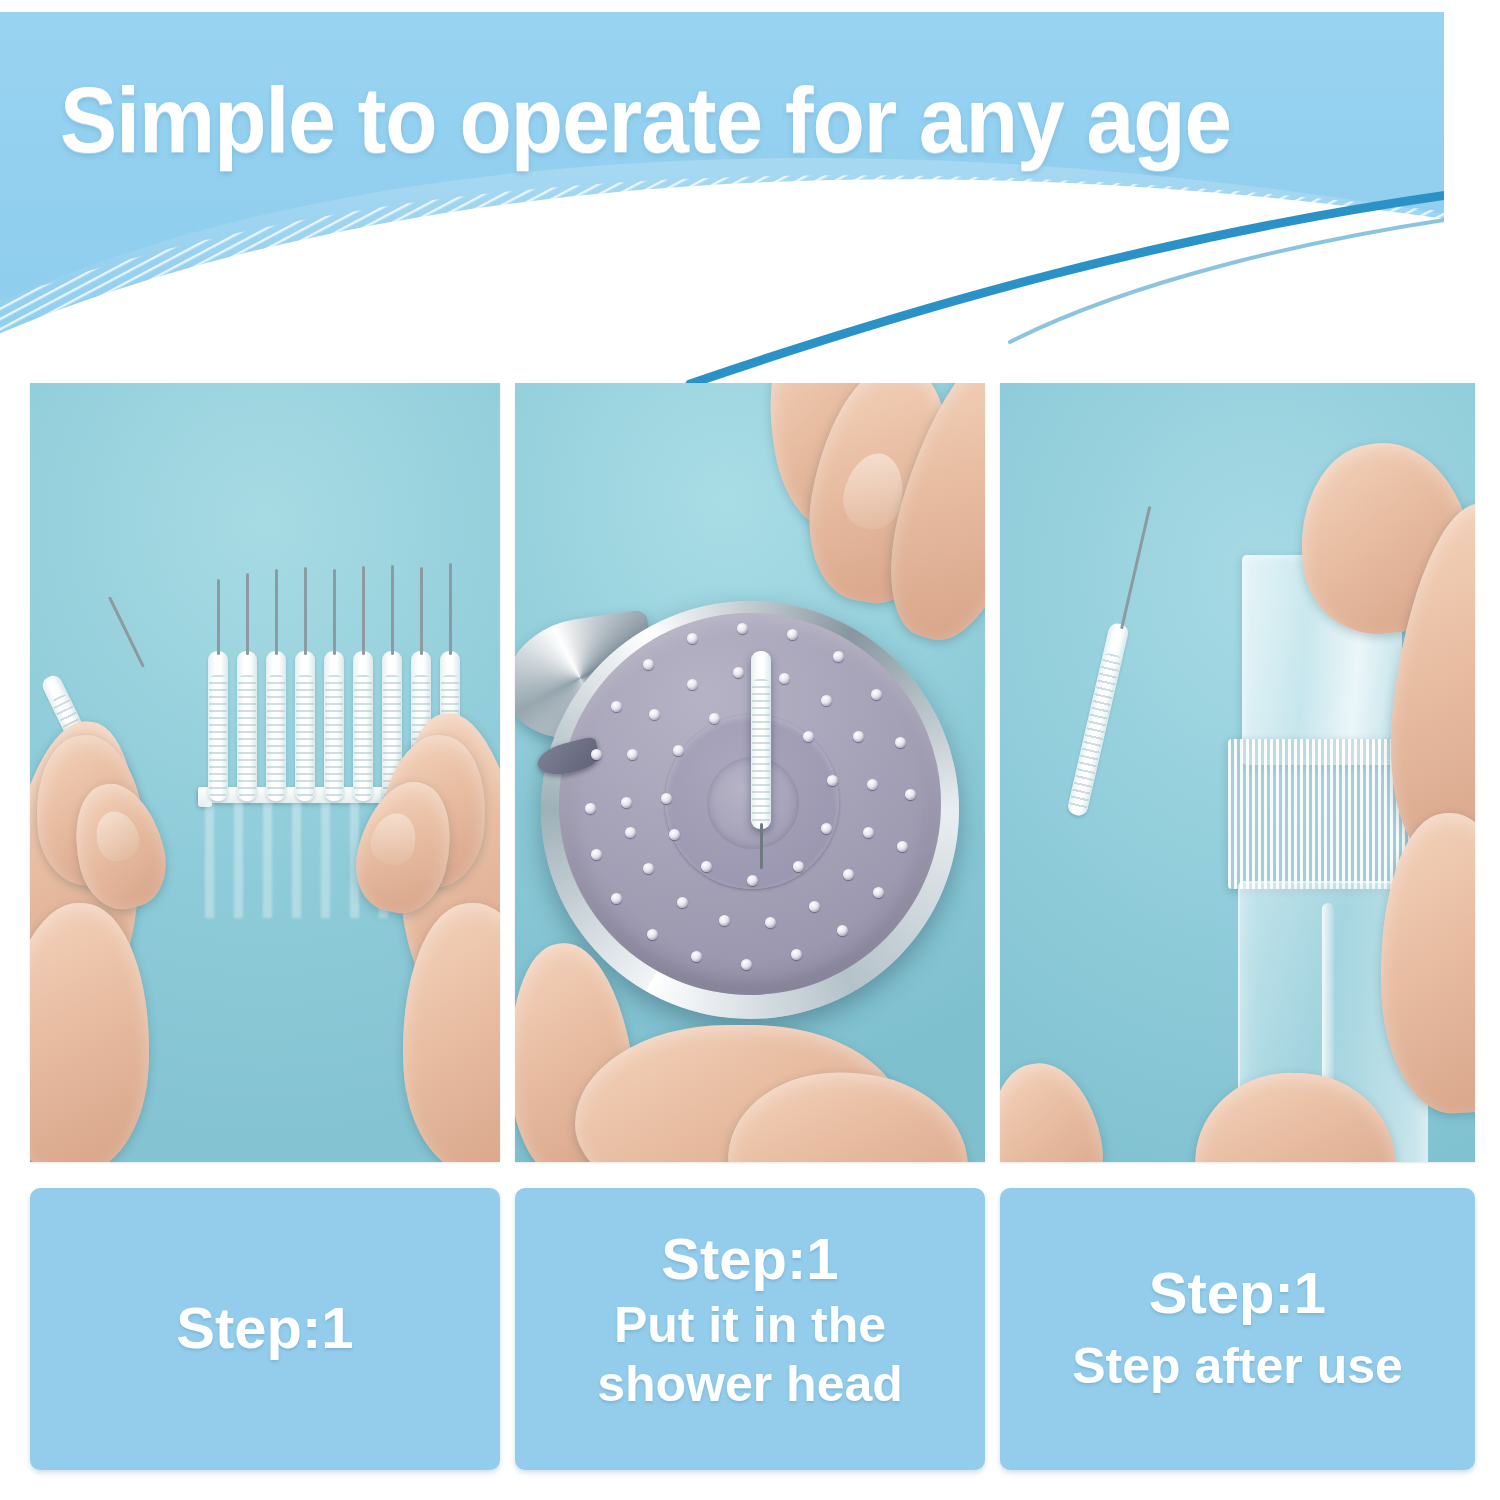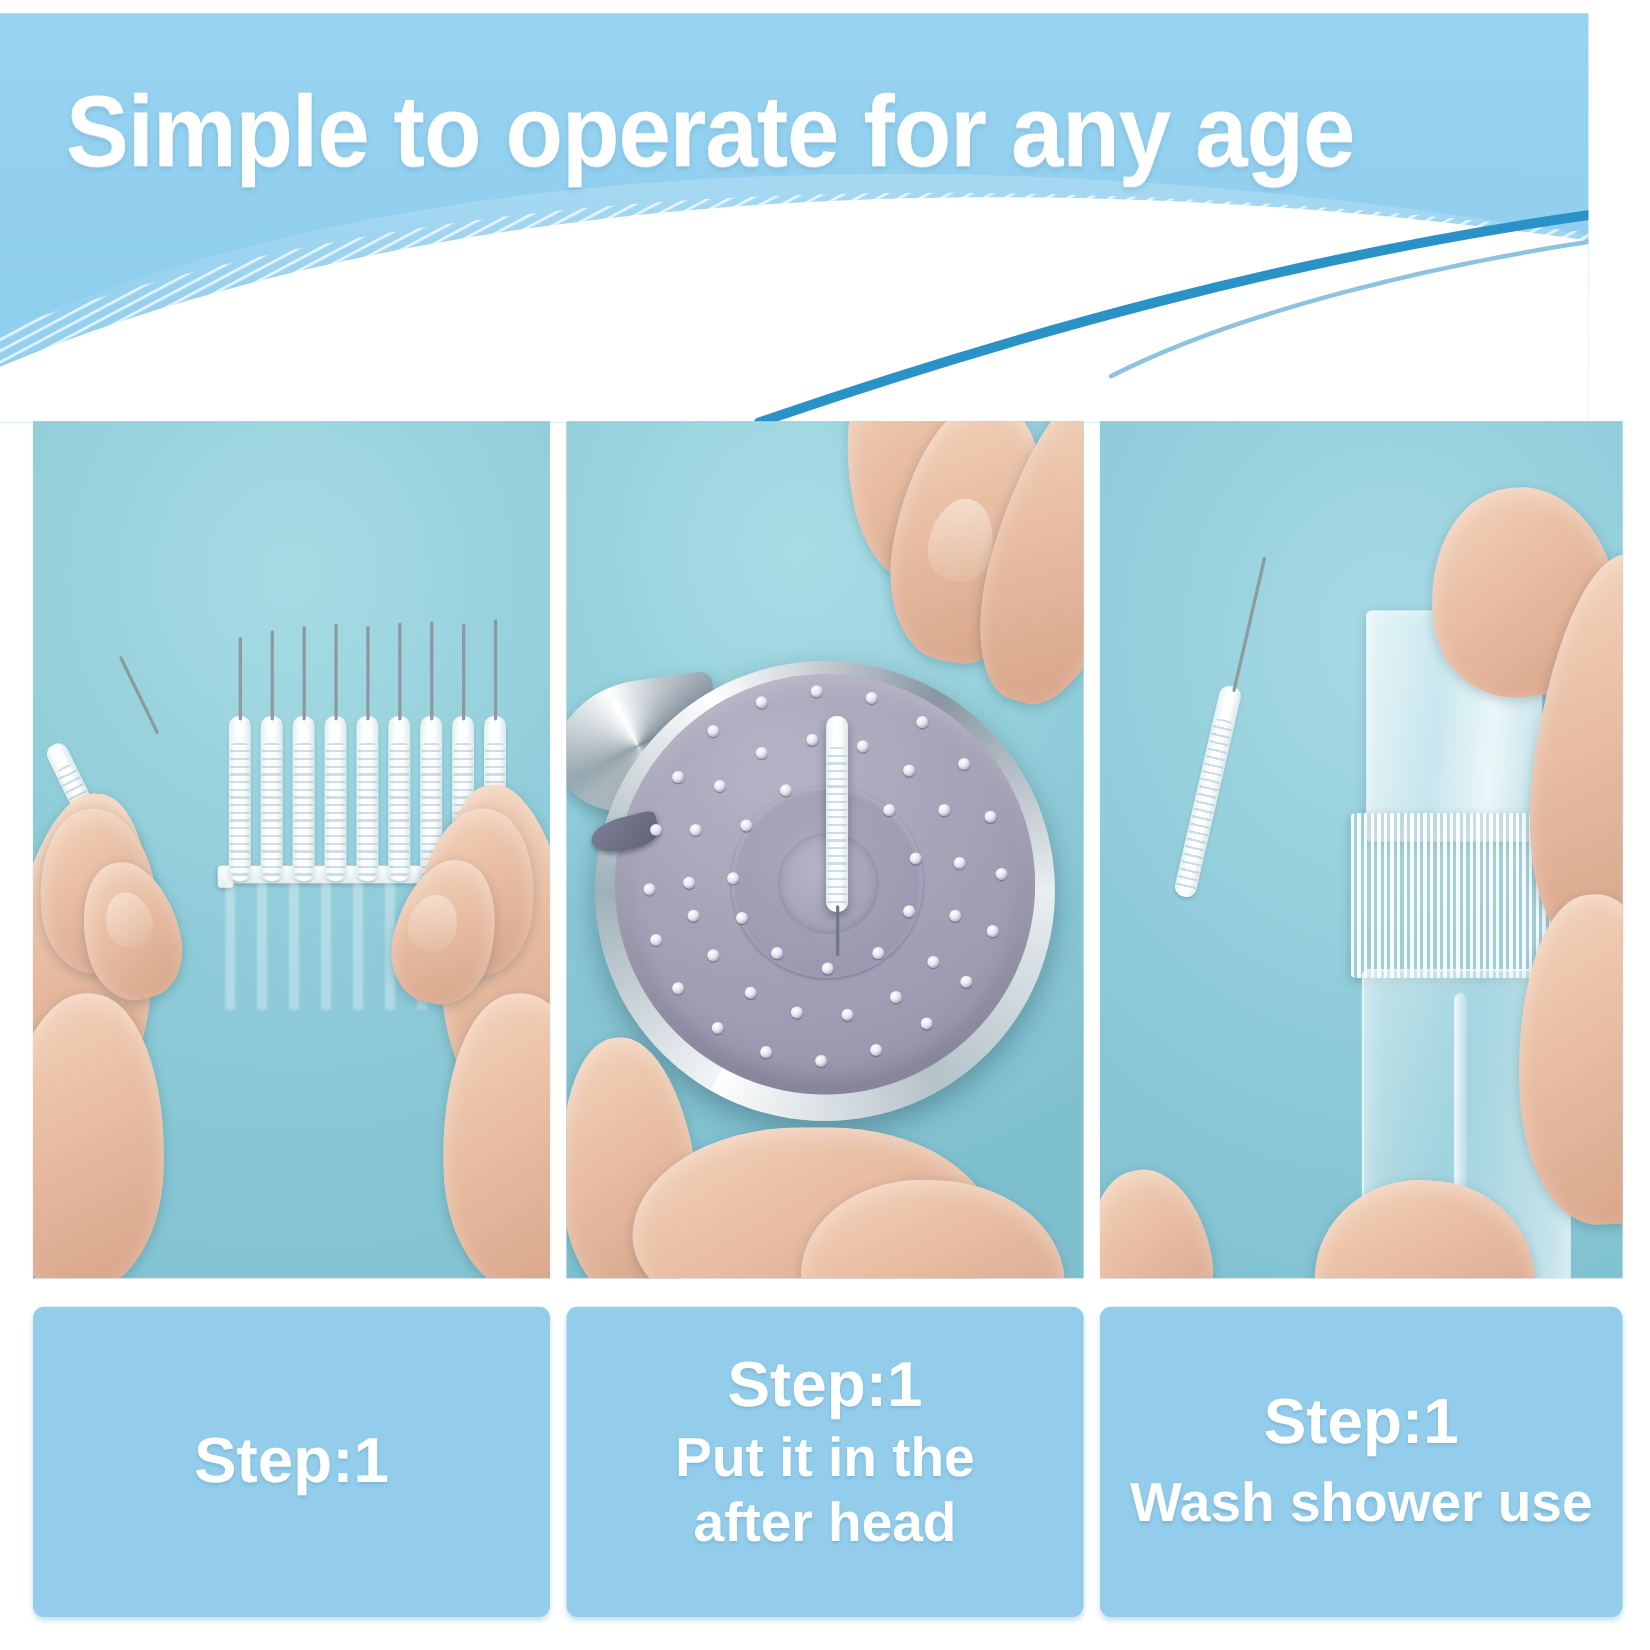--- a/index.html
+++ b/index.html
@@ -339,22 +339,22 @@
 
   <div class="cap-row">
 
     <div class="cap c1">
       <div class="step">Step:1</div>
     </div>
 
     <div class="cap c2">
       <div class="step">Step:1</div>
       <div class="desc">Put it in the</div>
-      <div class="desc" style="margin-top:0;">after head</div>
+      <div class="desc" style="margin-top:0;">shower head</div>
     </div>
 
     <div class="cap c3">
       <div class="step">Step:1</div>
-      <div class="desc">Wash shower use</div>
+      <div class="desc">Step after use</div>
     </div>
   </div>
 
 </div>
 
 </body></html>

